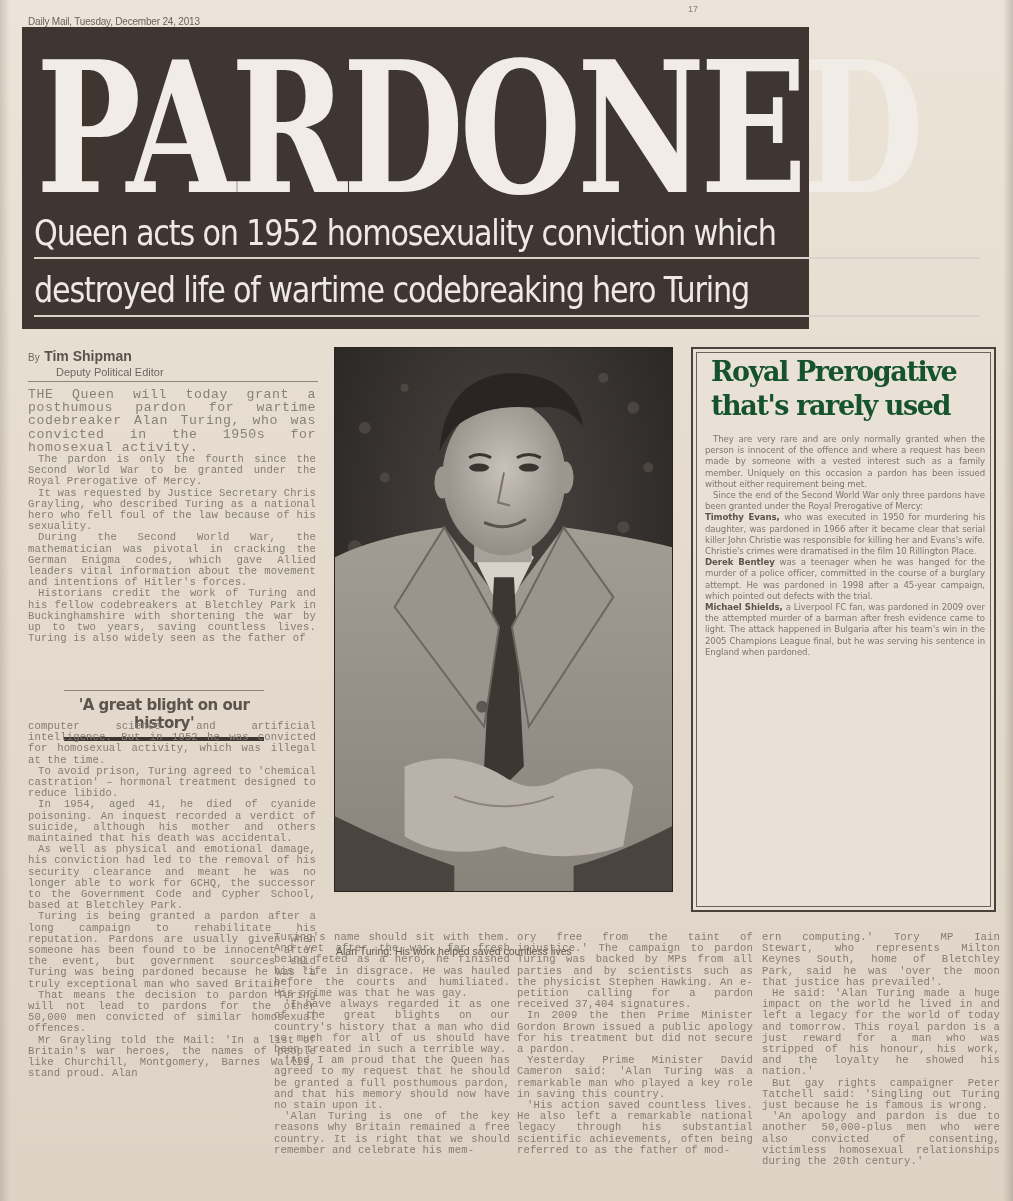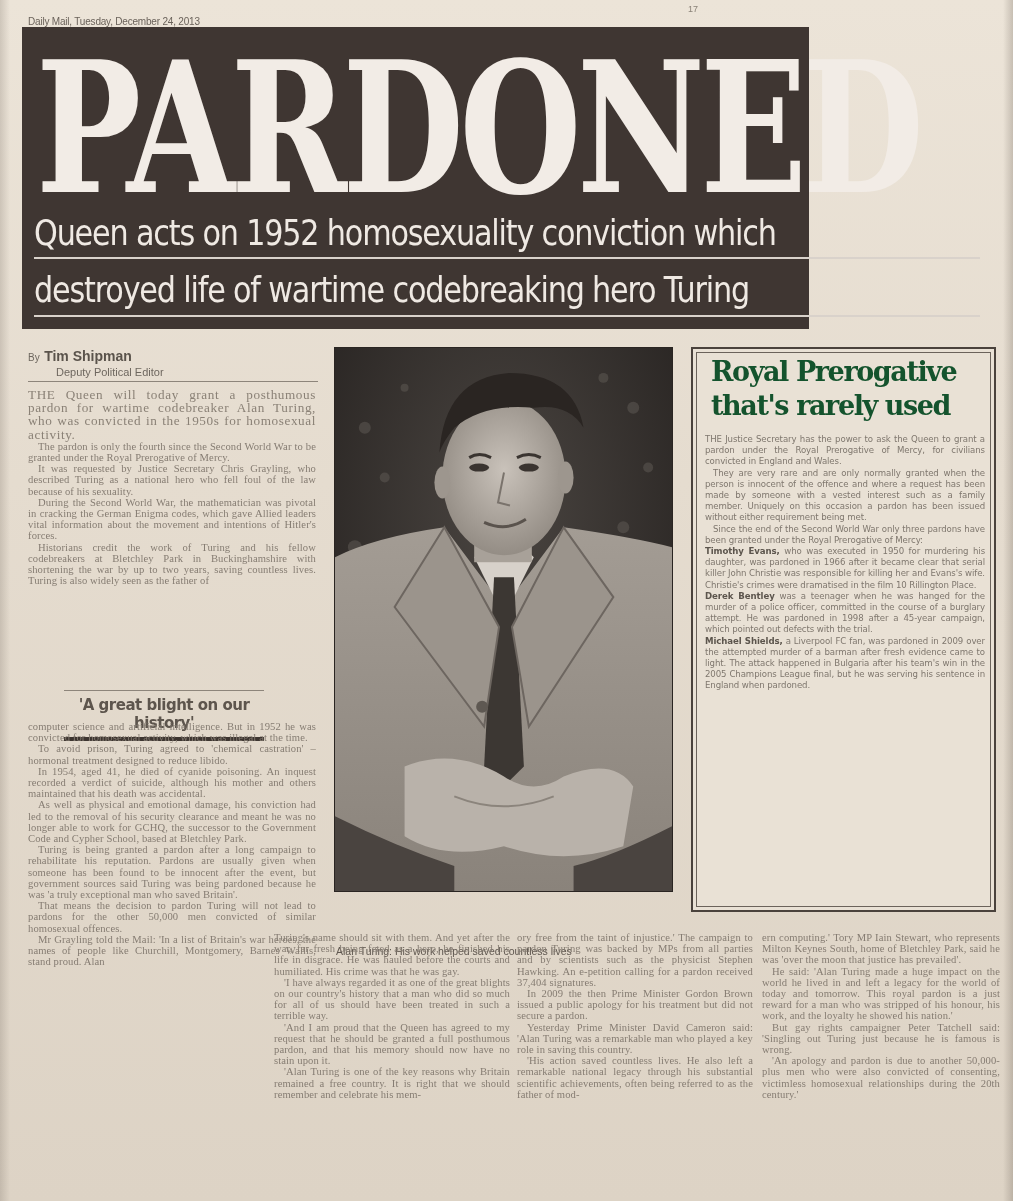--- a/index.html
+++ b/index.html
@@ -51,21 +51,21 @@
     .byline {
       position: absolute; left: 28px; top: 347px; width: 290px;
       font-family: "Liberation Sans", sans-serif; color: #6e675f;
     }
     .byline .by { font-size: 10px; }
     .byline .name { font-size: 14px; font-weight: bold; color: #5a534b; }
     .byline .role { font-size: 11px; display: block; margin-top: 1px; margin-left: 28px; }
     .byline-rule { position: absolute; left: 28px; top: 381px; width: 290px; height: 1px; background: #8d857b; }
 
     .col {
-      position: absolute; font-family: Liberation Serif, serif;
+      position: absolute; font-family: Liberation Mono, monospace;
       font-size: 10.6px; line-height: 11.2px; color: #857c72;
       text-align: justify; letter-spacing: 0.1px;
     }
     .col p { text-indent: 10px; margin: 0; }
     .col p.noindent { text-indent: 0; }
     .lead {
       font-size: 13.2px; line-height: 13.2px; letter-spacing: 0.6px; color: #8a8176;
     }
     .col-a1 { left: 28px; top: 388px; width: 288px; }
     .col-a2 { left: 28px; top: 721px; width: 288px; }
@@ -236,21 +236,20 @@
       <path d="M0 470 Q60 500 120 520 L120 545 L0 545 Z" fill="#4a4440"></path>
       <path d="M339 480 Q280 510 240 520 L240 545 L339 545 Z" fill="#4a4440"></path>
     </svg>
   </div>
   <div class="caption">Alan Turing: His work helped saved countless lives</div>
 
   <div class="sidebar">
     <div class="sidebar-inner"></div>
     <div class="sidebar-title">Royal Prerogative that's rarely used</div>
     <div class="sidebar-body">
-      <p class="noindent">THE Justice Secretary has the power to ask the Queen to grant a pardon under the Royal Prerogative of Mercy, for civilians convicted in England and Wales.</p>
       <p>They are very rare and are only normally granted when the person is innocent of the offence and where a request has been made by someone with a vested interest such as a family member. Uniquely on this occasion a pardon has been issued without either requirement being met.</p>
       <p>Since the end of the Second World War only three pardons have been granted under the Royal Prerogative of Mercy:</p>
       <p class="noindent"><b>Timothy Evans,</b><span> who was executed in 1950 for murdering his daughter, was pardoned in 1966 after it became clear that serial killer John Christie was responsible for killing her and Evans's wife. Christie's crimes were dramatised in the film 10 Rillington Place.</span></p>
       <p class="noindent"><b>Derek Bentley</b><span> was a teenager when he was hanged for the murder of a police officer, committed in the course of a burglary attempt. He was pardoned in 1998 after a 45-year campaign, which pointed out defects with the trial.</span></p>
       <p class="noindent"><b>Michael Shields,</b><span> a Liverpool FC fan, was pardoned in 2009 over the attempted murder of a barman after fresh evidence came to light. The attack happened in Bulgaria after his team's win in the 2005 Champions League final, but he was serving his sentence in England when pardoned.</span></p>
     </div>
   </div>
 
   <div class="col col-b">
     <p class="noindent">Turing's name should sit with them. And yet after the war, far fresh being feted as a hero, he finished his life in disgrace. He was hauled before the courts and humiliated. His crime was that he was gay.</p>

